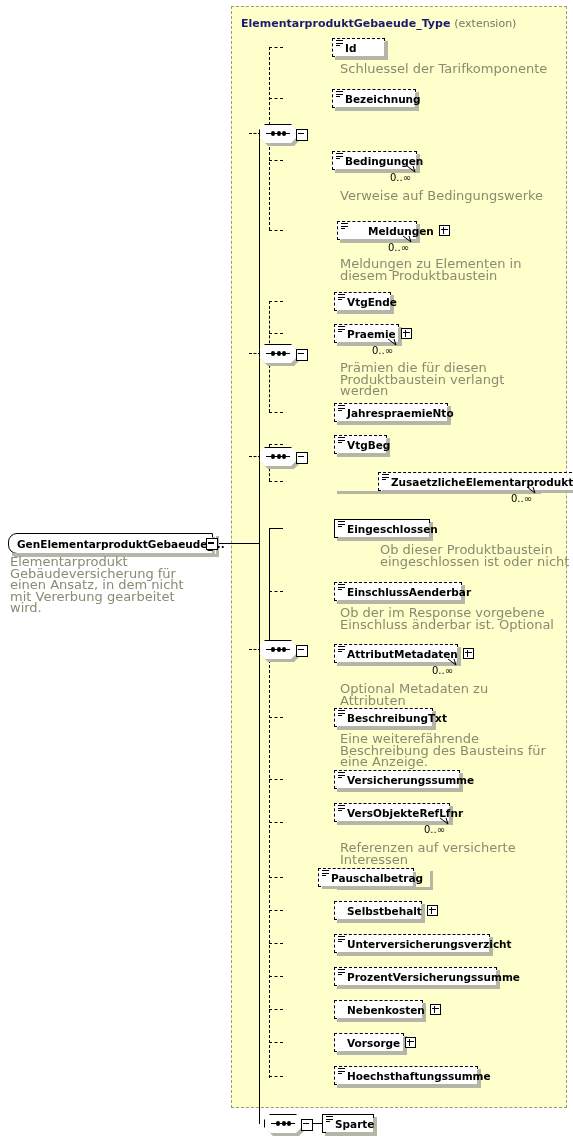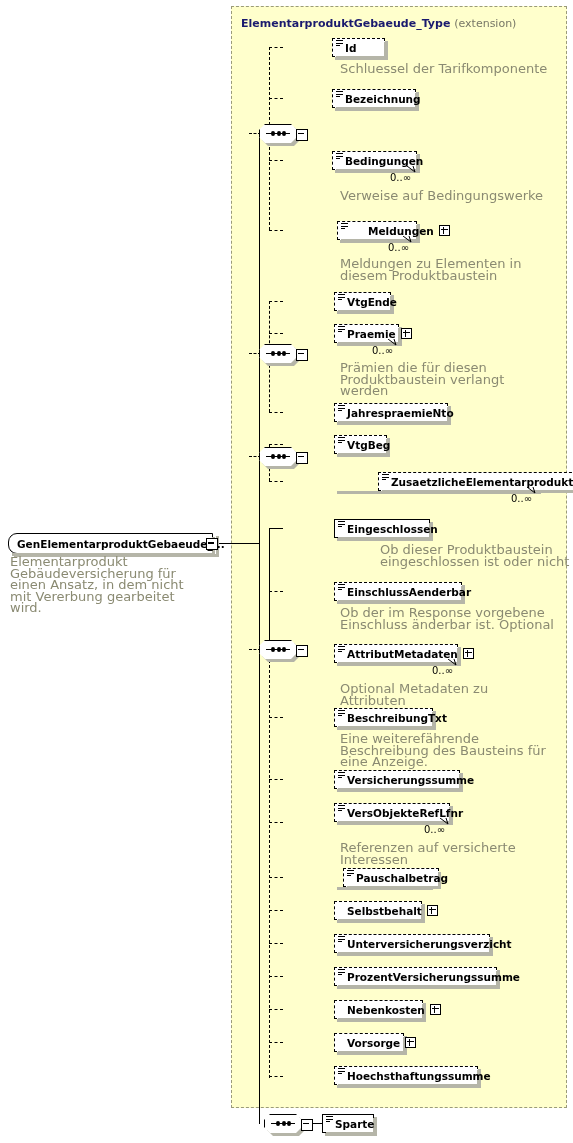--- a/index.html
+++ b/index.html
@@ -444,21 +444,21 @@
       <polyline points="0,0 8,6 6,0" fill="none" stroke="#000" stroke-width="1"></polyline>
     </svg>
   <div class="occ" style="left:424px;top:824px;">0..∞</div>
   <div class="desc w1" style="left:340px;top:842px;">Referenzen auf versicherte Interessen</div>
 
   <div class="ln dash-h" style="left:269px;top:877px;width:14px;height:0;"></div>
   <div class="shadowwrap" style="left:334px;top:868px;">
       <div class="sh" style="left:3px;top:19px;width:96px;height:3px;"></div>
       <div class="sh" style="left:96px;top:3px;width:3px;height:19px;"></div>
     </div>
-  <div class="node" style="left:343px;top:868px;width:96px;">
+  <div class="node" style="left:318px;top:868px;width:96px;">
     <span class="eglyph">
         <i></i>
         <i></i>
         <i></i>
       </span>
     <span>Pauschalbetrag</span>
   </div>
 
   <div class="ln dash-h" style="left:269px;top:910px;width:14px;height:0;"></div>
   <div class="shadowwrap" style="left:334px;top:901px;">

